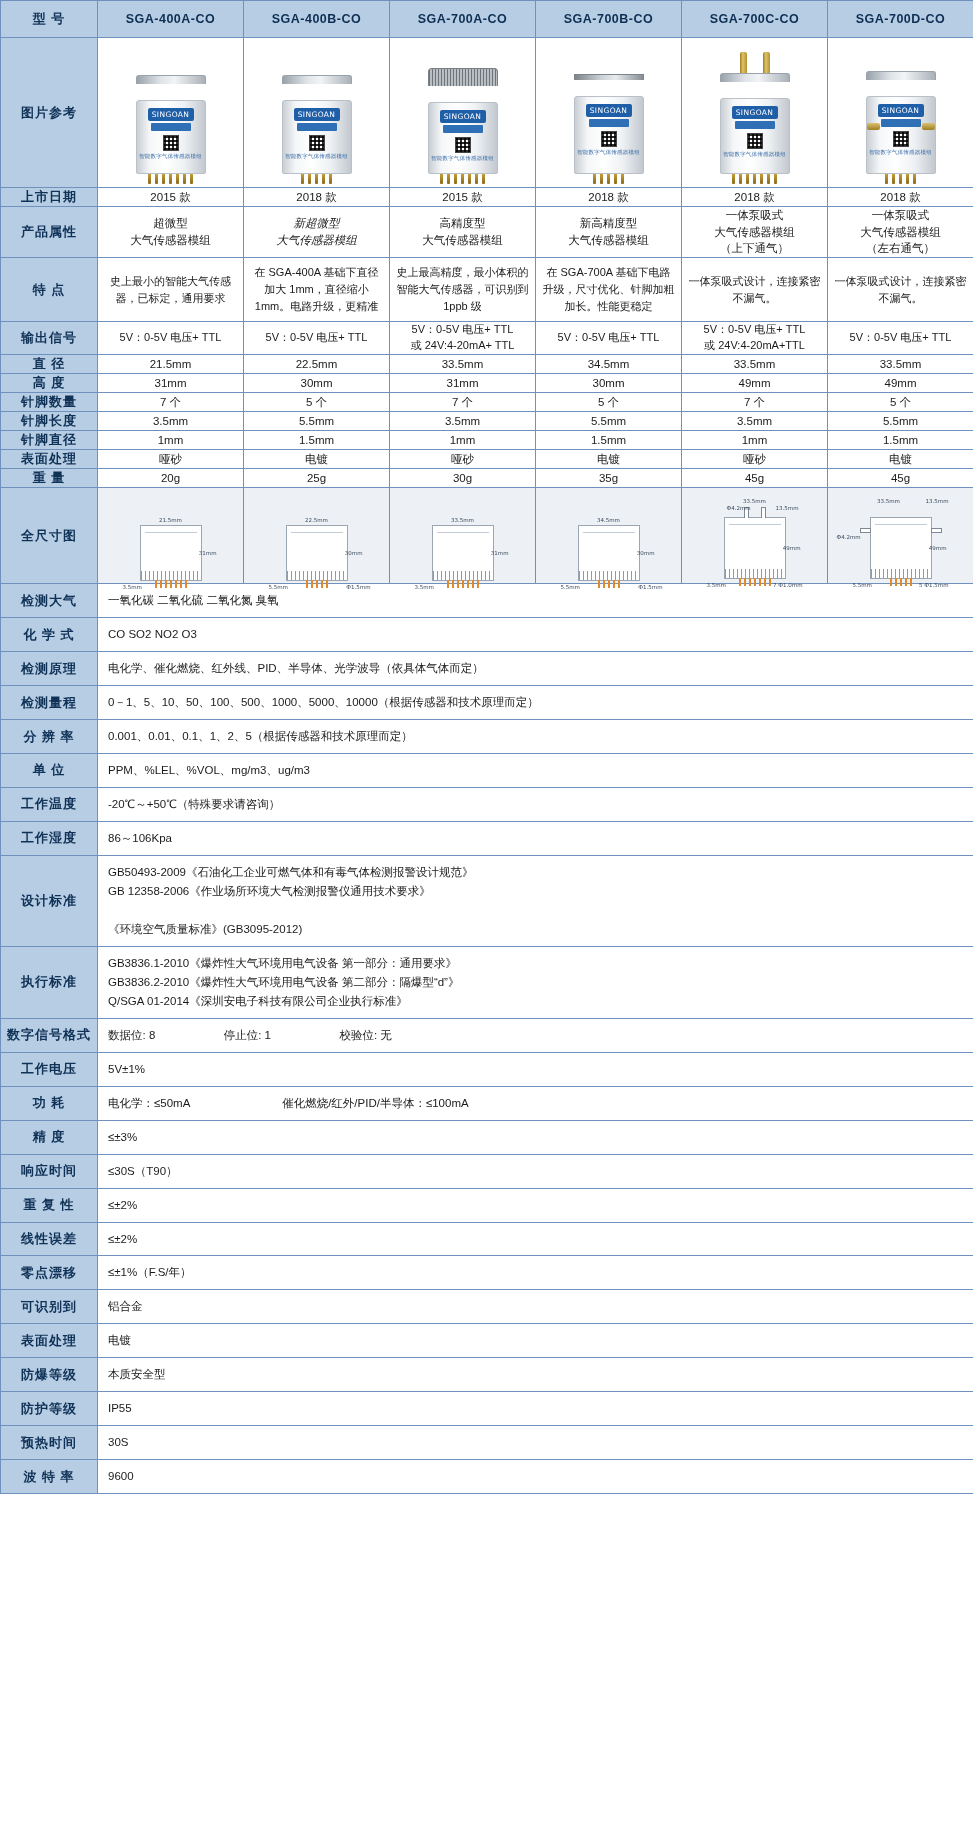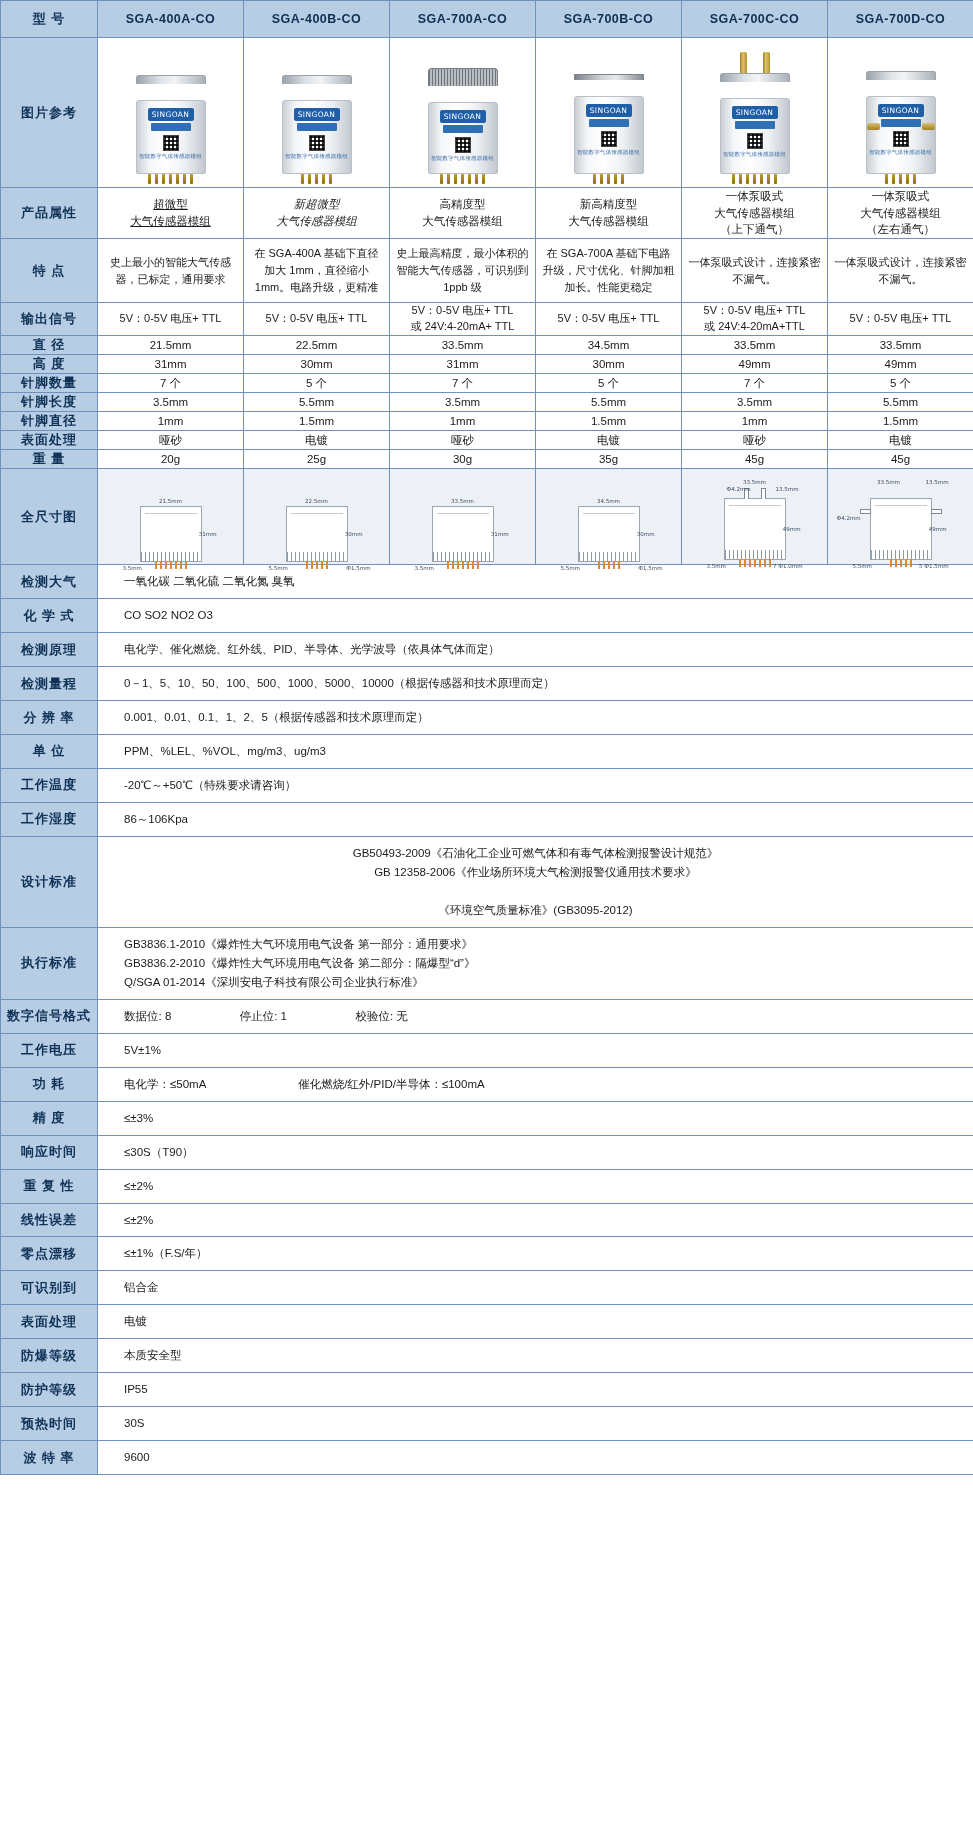--- a/index.html
+++ b/index.html
@@ -191,21 +191,21 @@
   .dim-ports span { display: block; width: 5px; height: 11px; border: 1px solid #7d8894; border-bottom: none; background: #fff; }
   .dim-side { position: absolute; top: 10px; display: flex; }
   .dim-side.l { left: -11px; } .dim-side.r { right: -11px; }
   .dim-side span { display: block; width: 11px; height: 5px; border: 1px solid #7d8894; background: #fff; }
   .dim-hatch {
     position: absolute; left: 0; right: 0; bottom: 0; height: 9px;
     background: repeating-linear-gradient(90deg, #8f9aa6 0 1px, transparent 1px 4px);
   }
   .dim-innerline { position: absolute; left: 4px; right: 4px; top: 6px; border-top: 1px solid #c3ccd6; }
 
-  .cell.leftlines { text-align: left; padding: 7px 26px; font-size: 11.5px; line-height: 1.65; }
+  .cell.leftlines { text-align: left; padding: 7px 10px; font-size: 11.5px; line-height: 1.65; }
   .gap-60 { display: inline-block; width: 62px; }
   .gap-80 { display: inline-block; width: 86px; }
 </style>
 </head>
 <body>
 
 <table class="spec">
   <colgroup>
     <col style="width:97px">
     <col style="width:146px">
@@ -364,24 +364,33 @@
                 <span></span>
                 <span></span>
                 <span></span>
                 <span></span>
             </div>
           </div>
         </div>
       </td>
     </tr>
 
+    <tr>
+      <td class="rowhead">上市日期</td>
+      <td class="cell">2015 款</td>
+      <td class="cell">2018 款</td>
+      <td class="cell">2015 款</td>
+      <td class="cell">2018 款</td>
+      <td class="cell">2018 款</td>
+      <td class="cell">2018 款</td>
+    </tr>
 
     <tr>
       <td class="rowhead">产品属性</td>
-      <td class="cell pre" style="white-space: pre-line; text-decoration: underline;">超微型
+      <td class="cell pre" style="white-space: pre-line;">超微型
 大气传感器模组</td>
       <td class="cell pre" style="white-space: pre-line; font-style: italic;">新超微型
 大气传感器模组</td>
       <td class="cell pre" style="white-space: pre-line;">高精度型
 大气传感器模组</td>
       <td class="cell pre" style="white-space: pre-line;">新高精度型
 大气传感器模组</td>
       <td class="cell pre" style="white-space: pre-line;">一体泵吸式
 大气传感器模组
 （上下通气）</td>
@@ -651,21 +660,21 @@
     <tr>
       <td class="rowhead">工作温度</td>
       <td class="cell leftlines" colspan="6">-20℃～+50℃（特殊要求请咨询）</td>
     </tr>
     <tr>
       <td class="rowhead">工作湿度</td>
       <td class="cell leftlines" colspan="6">86～106Kpa</td>
     </tr>
     <tr>
       <td class="rowhead">设计标准</td>
-      <td class="cell leftlines pre" colspan="6" style="white-space: pre-line; text-align: center;">GB50493-2009《石油化工企业可燃气体和有毒气体检测报警设计规范》
+      <td class="cell leftlines pre" colspan="6" style="white-space: pre-line;">GB50493-2009《石油化工企业可燃气体和有毒气体检测报警设计规范》
 GB 12358-2006《作业场所环境大气检测报警仪通用技术要求》
 
 《环境空气质量标准》(GB3095-2012)</td>
     </tr>
     <tr>
       <td class="rowhead">执行标准</td>
       <td class="cell leftlines pre" colspan="6" style="white-space: pre-line;">GB3836.1-2010《爆炸性大气环境用电气设备 第一部分：通用要求》
 GB3836.2-2010《爆炸性大气环境用电气设备 第二部分：隔爆型“d”》
 Q/SGA 01-2014《深圳安电子科技有限公司企业执行标准》</td>
     </tr>

